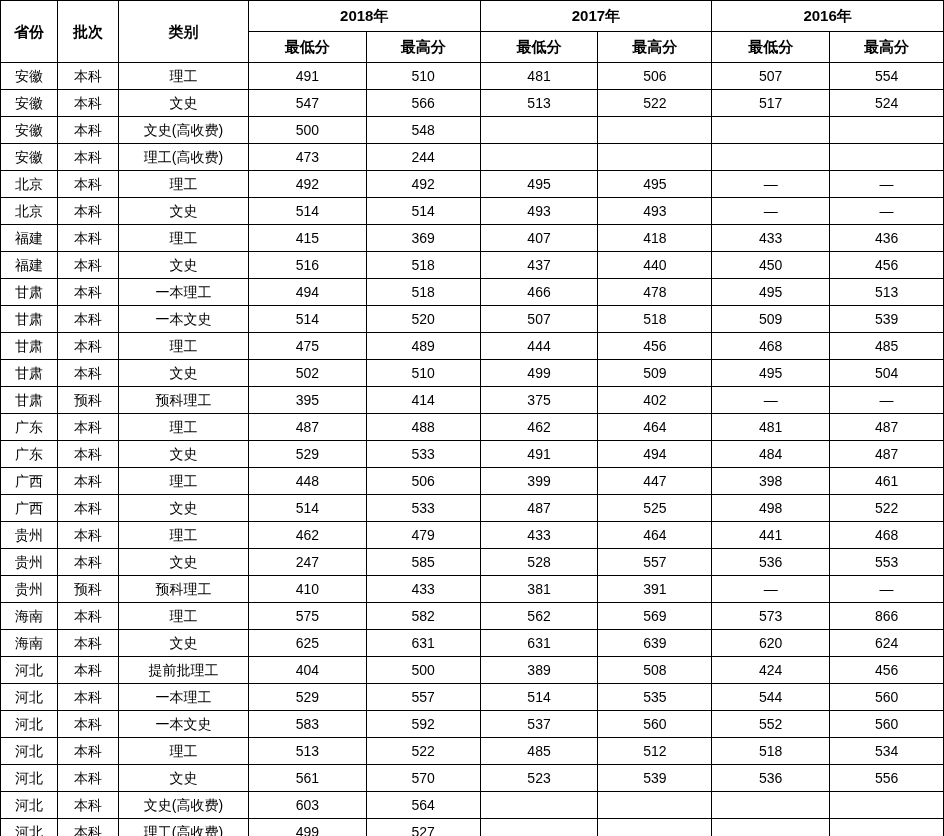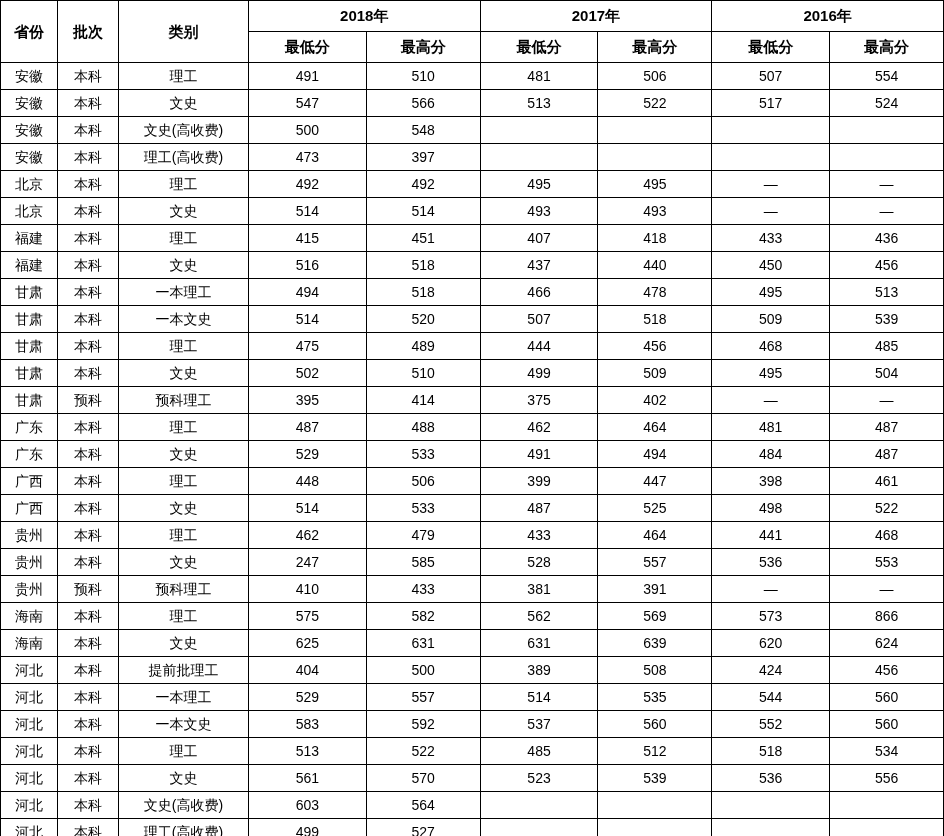--- a/index.html
+++ b/index.html
@@ -122,21 +122,21 @@
         <td class="min-cell"></td>
         <td class="max-cell"></td>
         <td class="min-cell"></td>
         <td class="max-cell"></td>
       </tr>
       <tr>
         <td>安徽</td>
         <td>本科</td>
         <td>理工(高收费)</td>
         <td class="min-cell">473</td>
-        <td class="max-cell">397</td>
+        <td class="max-cell">244</td>
         <td class="min-cell"></td>
         <td class="max-cell"></td>
         <td class="min-cell"></td>
         <td class="max-cell"></td>
       </tr>
       <tr>
         <td>北京</td>
         <td>本科</td>
         <td>理工</td>
         <td class="min-cell">492</td>
@@ -155,21 +155,21 @@
         <td class="min-cell">493</td>
         <td class="max-cell">493</td>
         <td class="min-cell">—</td>
         <td class="max-cell">—</td>
       </tr>
       <tr>
         <td>福建</td>
         <td>本科</td>
         <td>理工</td>
         <td class="min-cell">415</td>
-        <td class="max-cell">451</td>
+        <td class="max-cell">369</td>
         <td class="min-cell">407</td>
         <td class="max-cell">418</td>
         <td class="min-cell">433</td>
         <td class="max-cell">436</td>
       </tr>
       <tr>
         <td>福建</td>
         <td>本科</td>
         <td>文史</td>
         <td class="min-cell">516</td>

